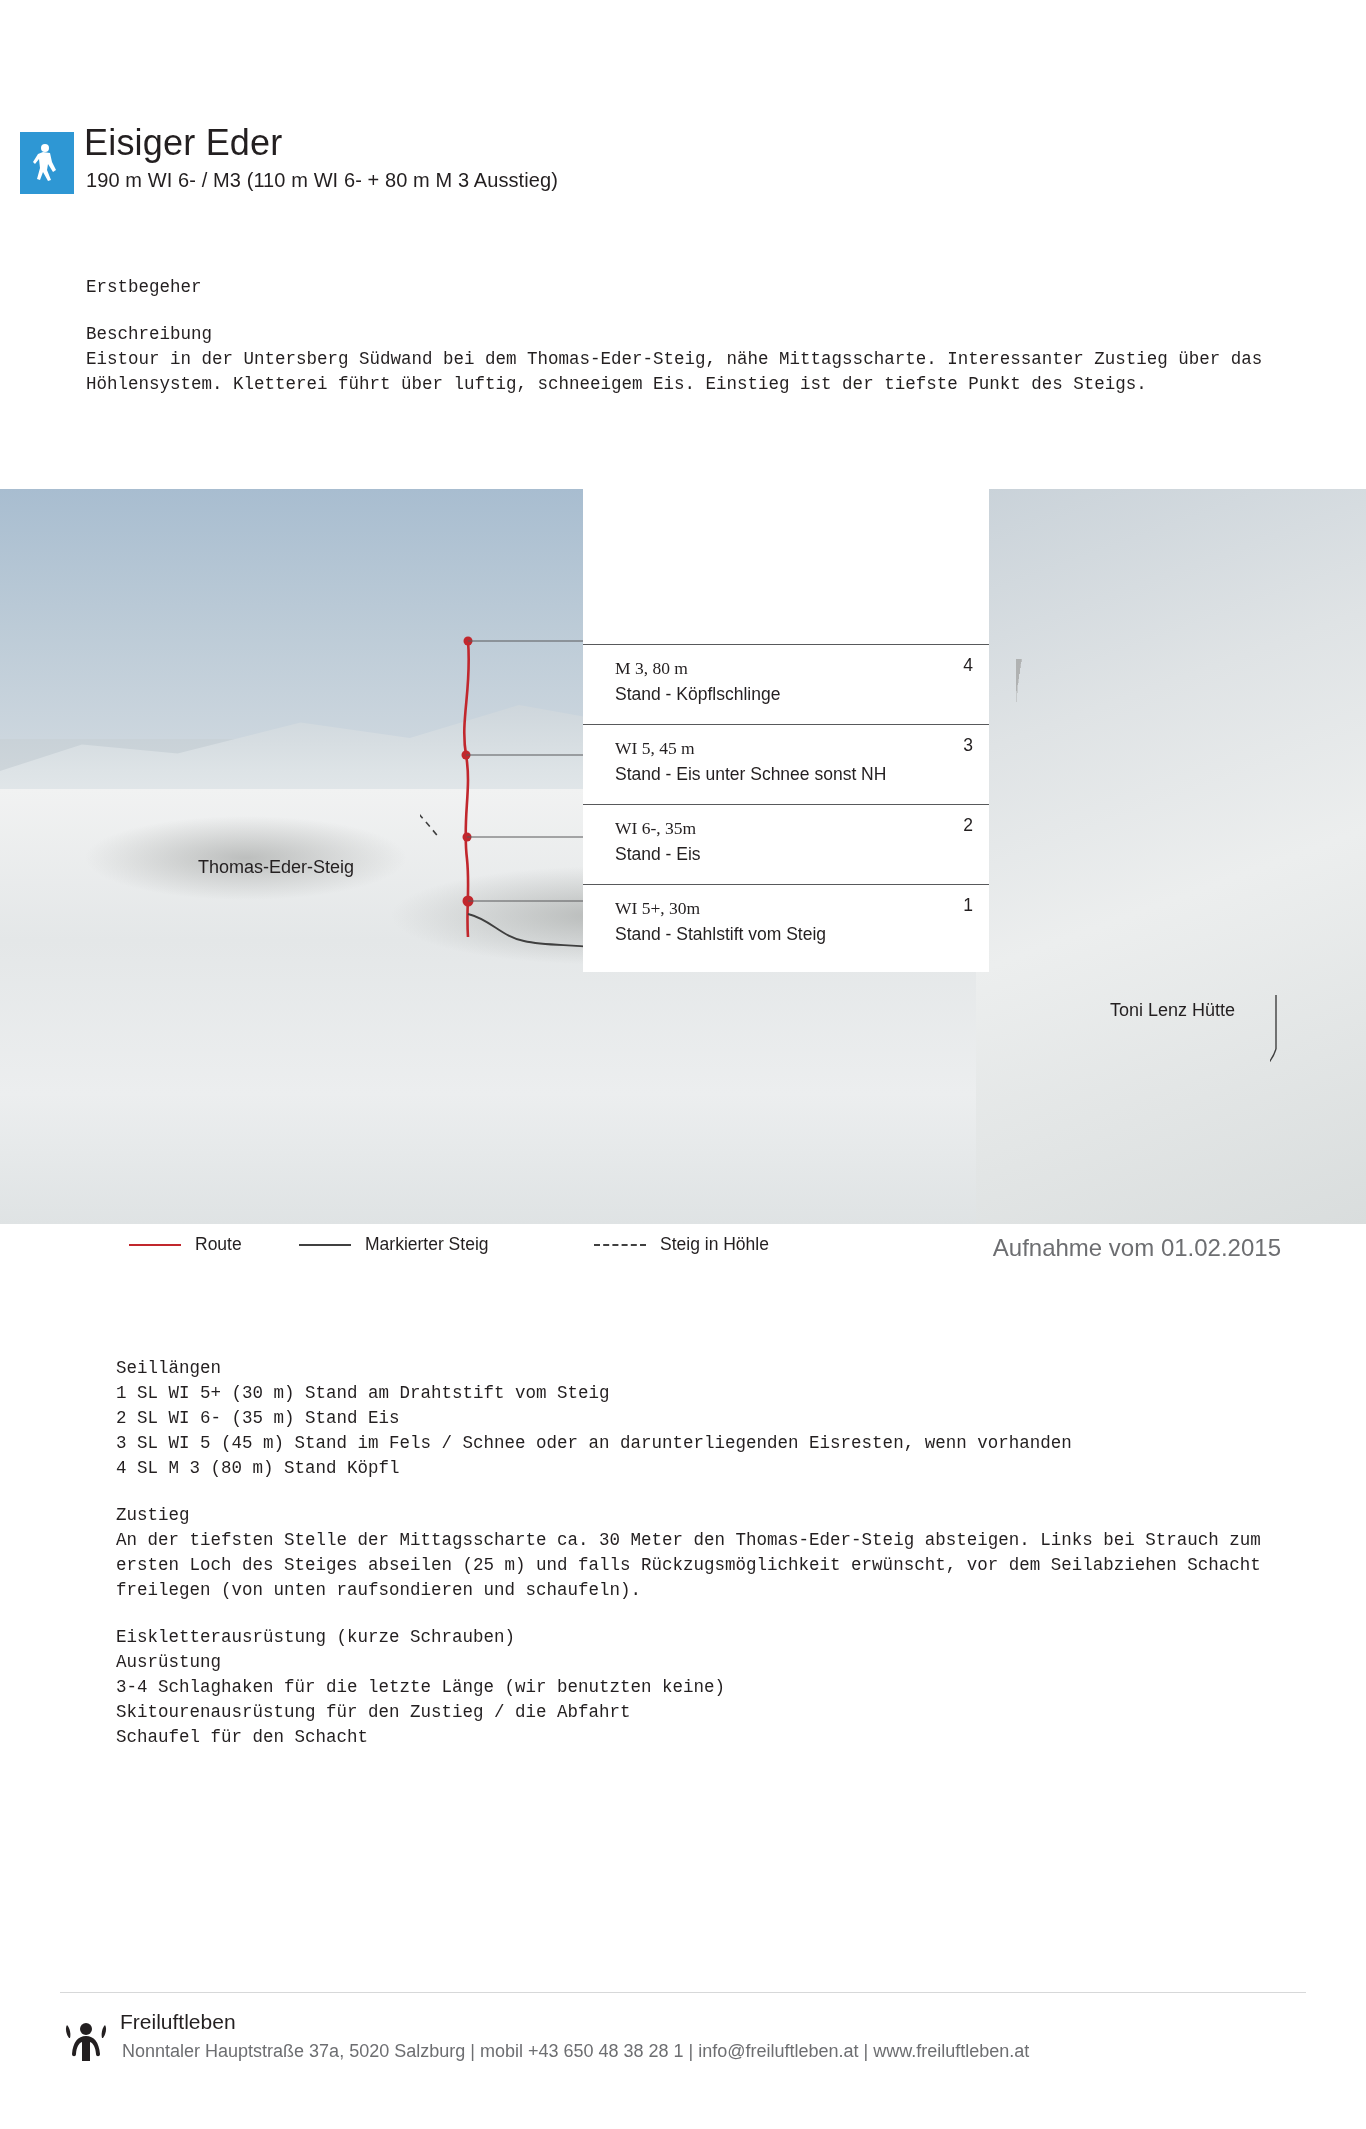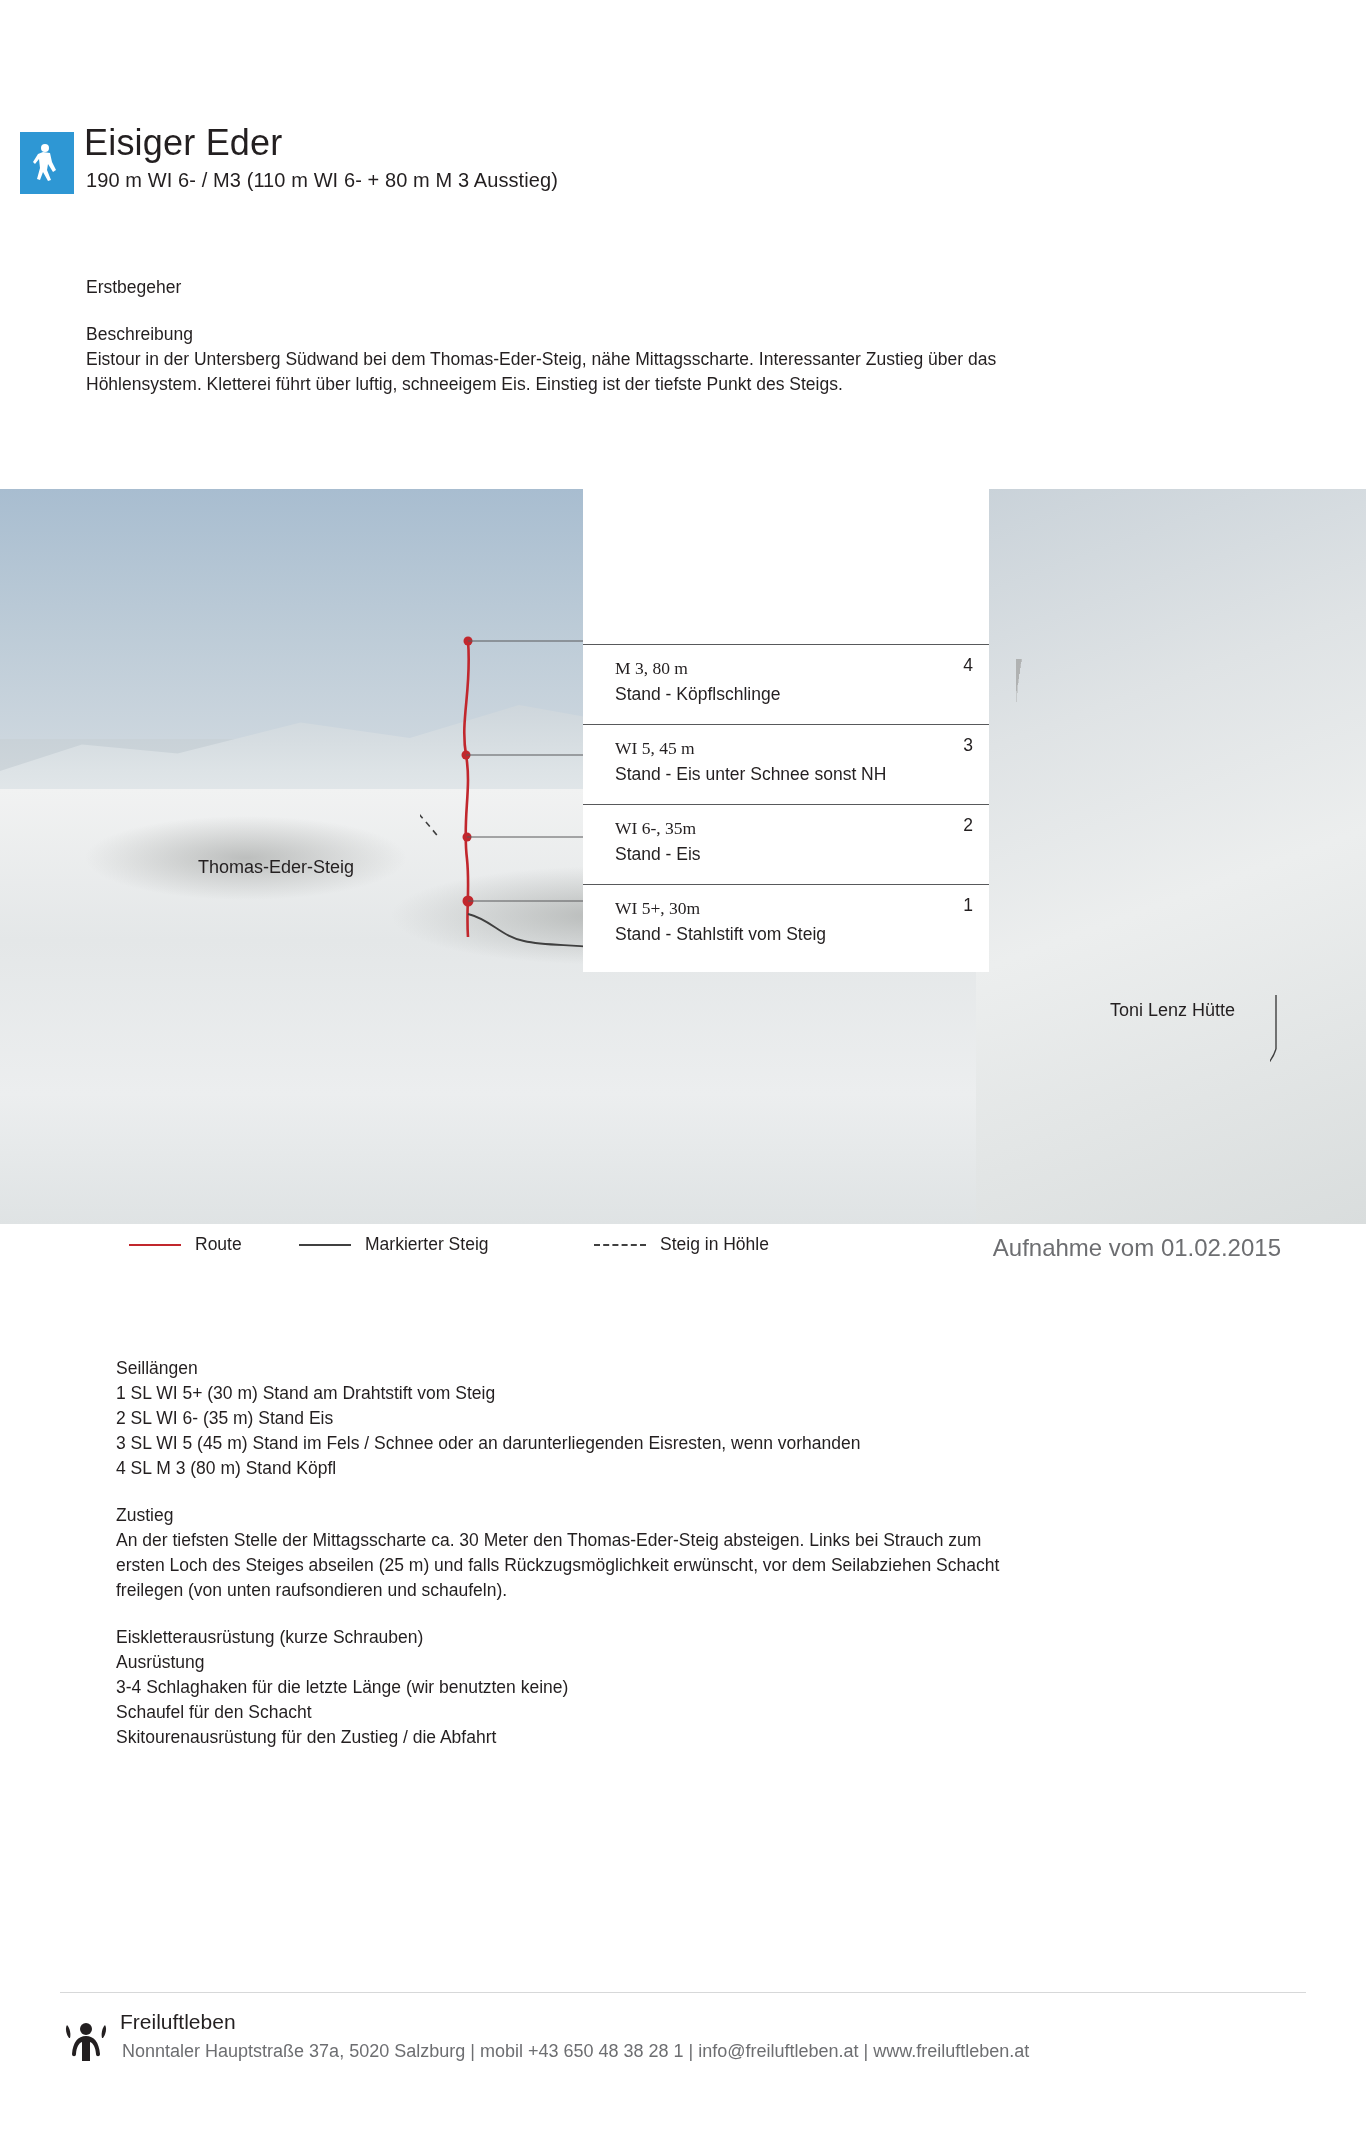--- a/index.html
+++ b/index.html
@@ -50,21 +50,21 @@
   }
 
   
   .intro {
     position: absolute;
     left: 86px; top: 275px;
     width: 1230px;
     font-size: 17.5px;
     line-height: 25px;
   }
-  .label { display: block; }
+  .label { display: block; font-family: Liberation Mono, monospace; }
   .block { margin-bottom: 22px; }
   .block:last-child { margin-bottom: 0; }
 
   
   .photo {
     position: absolute;
     left: 0; top: 489px;
     width: 1366px;
     height: 735px;
     overflow: hidden;
@@ -340,22 +340,22 @@
   <div class="block">
     <span class="label">Zustieg</span>
     <span class="label">An der tiefsten Stelle der Mittagsscharte ca. 30 Meter den Thomas-Eder-Steig absteigen. Links bei Strauch zum</span>
     <span class="label">ersten Loch des Steiges abseilen (25 m) und falls Rückzugsmöglichkeit erwünscht, vor dem Seilabziehen Schacht</span>
     <span class="label">freilegen (von unten raufsondieren und schaufeln).</span>
   </div>
   <div class="block">
     <span class="label">Eiskletterausrüstung (kurze Schrauben)</span>
     <span class="label">Ausrüstung</span>
     <span class="label">3-4 Schlaghaken für die letzte Länge (wir benutzten keine)</span>
+    <span class="label">Skitourenausrüstung für den Zustieg / die Abfahrt</span>
     <span class="label">Schaufel für den Schacht</span>
-    <span class="label">Skitourenausrüstung für den Zustieg / die Abfahrt</span>
   </div>
 </div>
 
 <div class="footer-rule"></div>
 <div class="footer">
   <div class="footer-logo">
     <svg width="44" height="46" viewBox="0 0 44 46" aria-hidden="true">
       <g fill="#231f20">
         <circle cx="22" cy="13" r="6"></circle>
         <path d="M22 20 C 14 20, 9 26, 8 38 C 8 41, 12 41, 12 38 C 12.5 31, 15 27, 18 26 L18 45 L26 45 L26 26 C 29 27, 31.5 31, 32 38 C 32 41, 36 41, 36 38 C 35 26, 30 20, 22 20 Z"></path>

